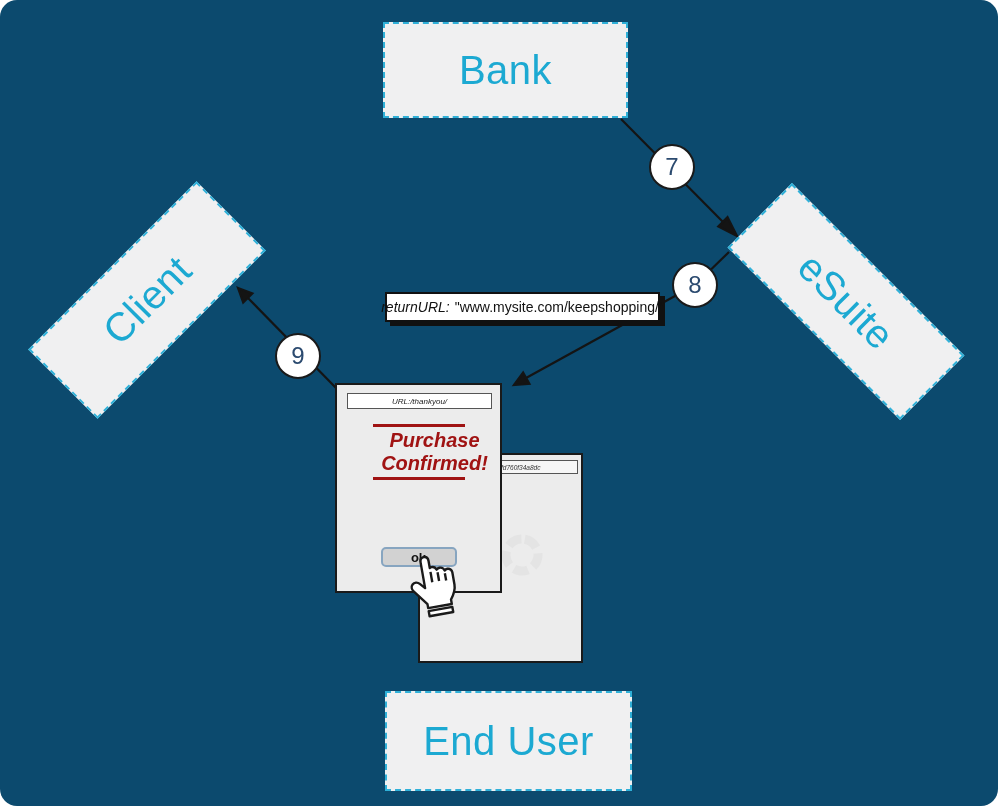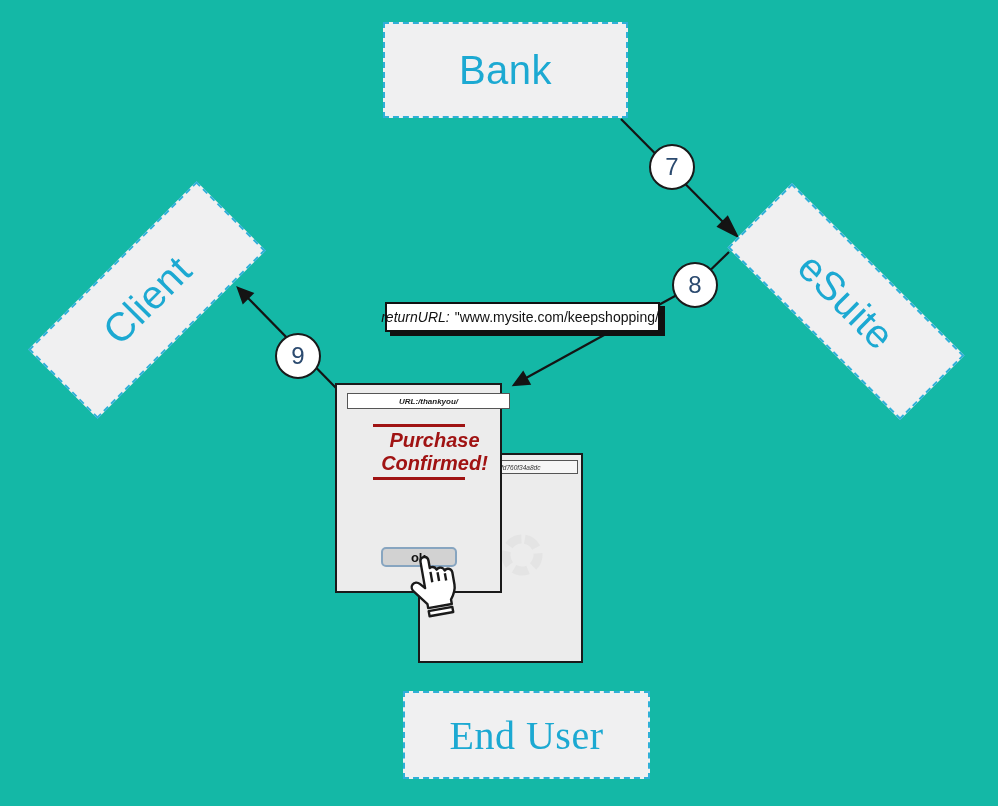--- a/index.html
+++ b/index.html
@@ -1,69 +1,70 @@
 <!DOCTYPE html>
 <html><head>
 <meta charset="utf-8">
 <style>
   * { margin:0; padding:0; box-sizing:border-box; }
   html,body { background:#ffffff; }
   body { font-family:"Liberation Sans", sans-serif; }
   #stage {
-    position:relative; width:998px; height:806px; background:#14b8a6;
+    position:relative; width:998px; height:806px; background:#0c4a6e;
     overflow:hidden;
+    border-radius:17px;
   }
   
   #connectors { position:absolute; left:0; top:0; z-index:0; }
 
   
   .entity {
     position:absolute; z-index:1;
     background:#f0f0f1; border:2px dashed #2fb0d8;
     display:flex; align-items:center; justify-content:center;
     color:#1ca9d2; font-size:40px; letter-spacing:0.5px;
   }
   .entity-bank    { left:383px; top:22px;  width:245px; height:96px; }
-  .entity-enduser { left:403px; top:691px; width:247px; height:88px;font-family:Liberation Serif, serif; }
+  .entity-enduser { left:385px; top:691px; width:247px; height:100px; }
   .entity-client  { left:28px;  top:251px; width:238px; height:98px; transform:rotate(-45deg); }
   .entity-esuite  { left:724px; top:256px; width:244px; height:91px; transform:rotate(45deg); }
 
   
   .badge {
     position:absolute; z-index:2; width:46px; height:46px;
     background:#ffffff; border:2.5px solid #1a1a1a; border-radius:50%;
     display:flex; align-items:center; justify-content:center;
     font-size:24px; color:#2b4a6f;
   }
   .badge-7 { left:649px; top:144px; }
   .badge-8 { left:672px; top:262px; }
   .badge-9 { left:275px; top:333px; }
 
   
   .note {
-    position:absolute; z-index:3; left:385px; top:302px; width:275px; height:30px;
+    position:absolute; z-index:3; left:385px; top:292px; width:275px; height:30px;
     background:#ffffff; border:2px solid #111111; box-shadow:5px 4px 0 #111111;
     display:flex; align-items:center; justify-content:center;
     font-size:14px; color:#111111; white-space:nowrap;
   }
   .note .key { font-style:italic; margin-right:5px; }
 
   
   .window {
     position:absolute; background:#ececec; border:2px solid #1a1a1a;
   }
   .window-back  { left:418px; top:453px; width:165px; height:210px; z-index:4; }
   .window-front { left:335px; top:383px; width:167px; height:210px; z-index:5; }
 
   .addressbar {
     position:absolute; background:#ffffff; border:1px solid #555555;
     display:flex; align-items:center; justify-content:center;
     font-style:italic; color:#222222; overflow:hidden;
   }
-  .addressbar-front { left:10px; top:8px; width:163px; height:16px; font-size:8px; font-weight:bold; }
+  .addressbar-front { left:10px; top:8px; width:145px; height:16px; font-size:8px; font-weight:normal; }
   .addressbar-back  { left:8px; top:5px; width:150px; height:14px; font-size:6.5px; background:#f6f6f6; color:#333; }
 
   .rule {
     position:absolute; left:50%; transform:translateX(-50%);
     width:92px; height:3px; background:#a01313;
   }
   .rule-top { top:39px; }
   .rule-bottom { top:92px; }
 
   .confirm-msg {

